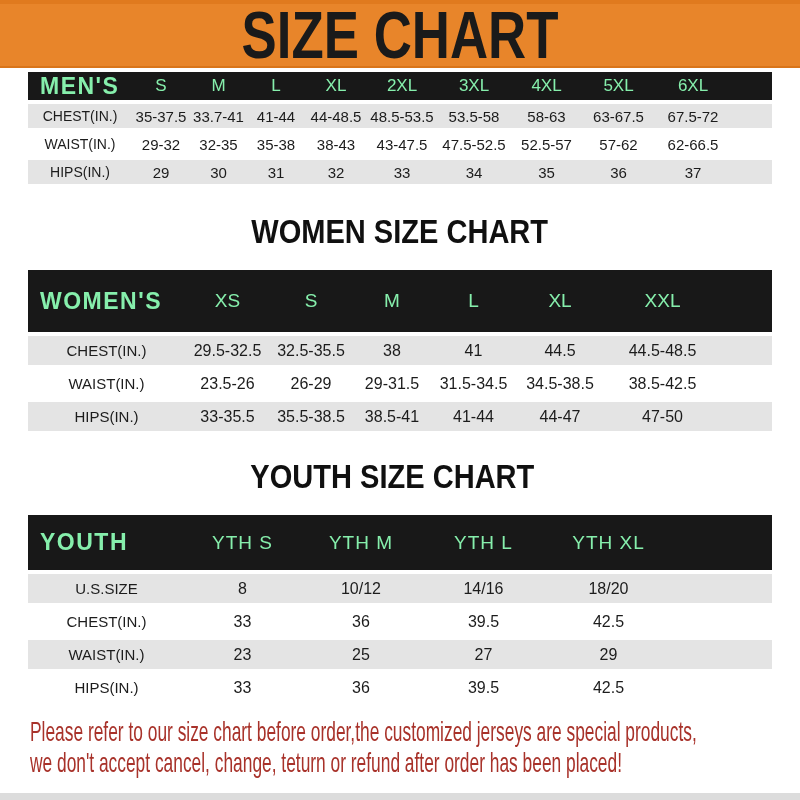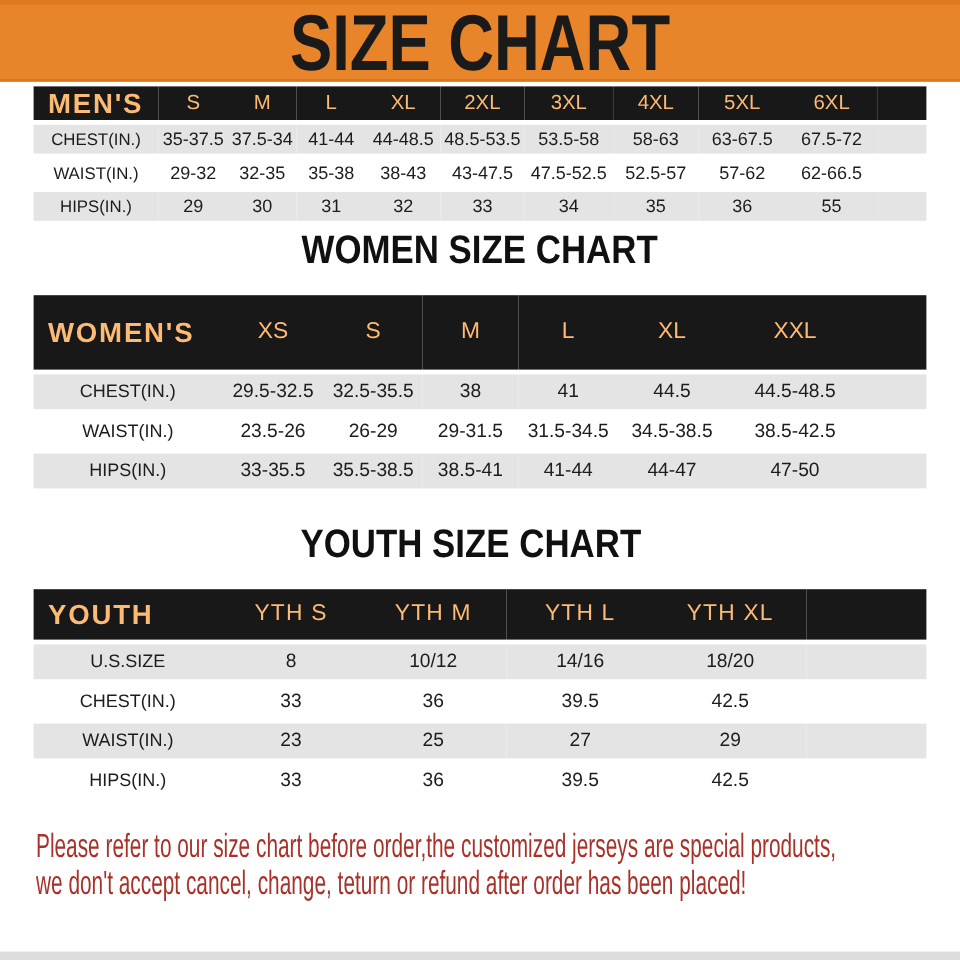--- a/index.html
+++ b/index.html
@@ -16,54 +16,54 @@
   .banner-title {
     display:inline-block; font-weight:bold; font-size:66px; line-height:1;
     color:#1a1a1a; transform:scaleX(0.80); white-space:nowrap; letter-spacing:0px;
   }
   .heading { text-align:center; margin:0; height:36px; line-height:36px; }
   .heading span {
     display:inline-block; font-weight:bold; font-size:33px; color:#101010;
     transform:scaleX(0.88); white-space:nowrap;
   }
   .h1 { margin:12px 0 16px 0; }
-  .h2 { margin:2px 0 16px 0;text-align:center; }
+  .h2 { margin:26px 0 16px 0;text-align:center; }
   .h3 { margin:24px 15px 16px 0; }
 
   table.size-table {
     width:744px; margin:0 auto; table-layout:fixed;
     border-collapse:separate; border-spacing:0 4px;
   }
   table.size-table thead th {
-    background:#181818; color:#fdba74; font-weight:normal;
+    background:#181818; color:#86efac; font-weight:normal;
     text-align:center; padding:0; overflow:hidden;
   }
   table.size-table thead th.corner {
     text-align:left; padding-left:12px; font-weight:bold; letter-spacing:1.5px;
   }
   table.size-table td { text-align:center; padding:0; color:#1c1c1c; overflow:hidden; }
   table.size-table tbody tr:nth-child(odd) td { background:#e4e4e4; }
   table.size-table tbody tr:nth-child(even) td { background:#ffffff; }
 
   .sec0 thead th { height:28px; font-size:17px; }
   .sec0 thead th.corner { font-size:23px; }
   .sec0 td { height:24px; font-size:15px; }
   .sec0 td.row-label { font-size:14px; }
 
   .sec1 thead th { height:62px; font-size:19px; }
   .sec1 thead th.corner { font-size:23px; }
   .sec1 td { height:29px; font-size:16px; }
   .sec1 td.row-label { font-size:15px; }
 
-  .sec2 thead th { height:42px; font-size:19px; letter-spacing:1px; }
+  .sec2 thead th { height:55px; font-size:19px; letter-spacing:1px; }
   .sec2 thead th.corner { font-size:23px; letter-spacing:2px; }
   .sec2 td { height:29px; font-size:16px; }
   .sec2 td.row-label { font-size:15px; }
 
-  .footer { margin:20px 0 0 30px; }
+  .footer { margin:10px 0 0 30px; }
   .footer p {
     margin:0; font-size:28px; line-height:31px; color:#a8322a;
     transform:scaleX(0.62); transform-origin:left center; white-space:nowrap;
   }
   .bottom-strip {
     position:absolute; left:0; bottom:0; width:100%; height:7px; background:#dcdcdc;
   }
 </style>
 </head>
 <body>
@@ -99,21 +99,21 @@
           <th>4XL</th>
           <th>5XL</th>
           <th>6XL</th>
           <th></th>
         </tr>
       </thead>
       <tbody>
         <tr>
           <td class="row-label">CHEST(IN.)</td>
           <td>35-37.5</td>
-          <td>37.5-34</td>
+          <td>33.7-41</td>
           <td>41-44</td>
           <td>44-48.5</td>
           <td>48.5-53.5</td>
           <td>53.5-58</td>
           <td>58-63</td>
           <td>63-67.5</td>
           <td>67.5-72</td>
           <td></td>
         </tr>
         <tr>
@@ -132,21 +132,21 @@
         <tr>
           <td class="row-label">HIPS(IN.)</td>
           <td>29</td>
           <td>30</td>
           <td>31</td>
           <td>32</td>
           <td>33</td>
           <td>34</td>
           <td>35</td>
           <td>36</td>
-          <td>55</td>
+          <td>37</td>
           <td></td>
         </tr>
       </tbody>
     </table>
 </section>
 
 <section>
   <h2 class="heading h2"><span>WOMEN SIZE CHART</span></h2>
   <table class="size-table sec1">
       <colgroup>

